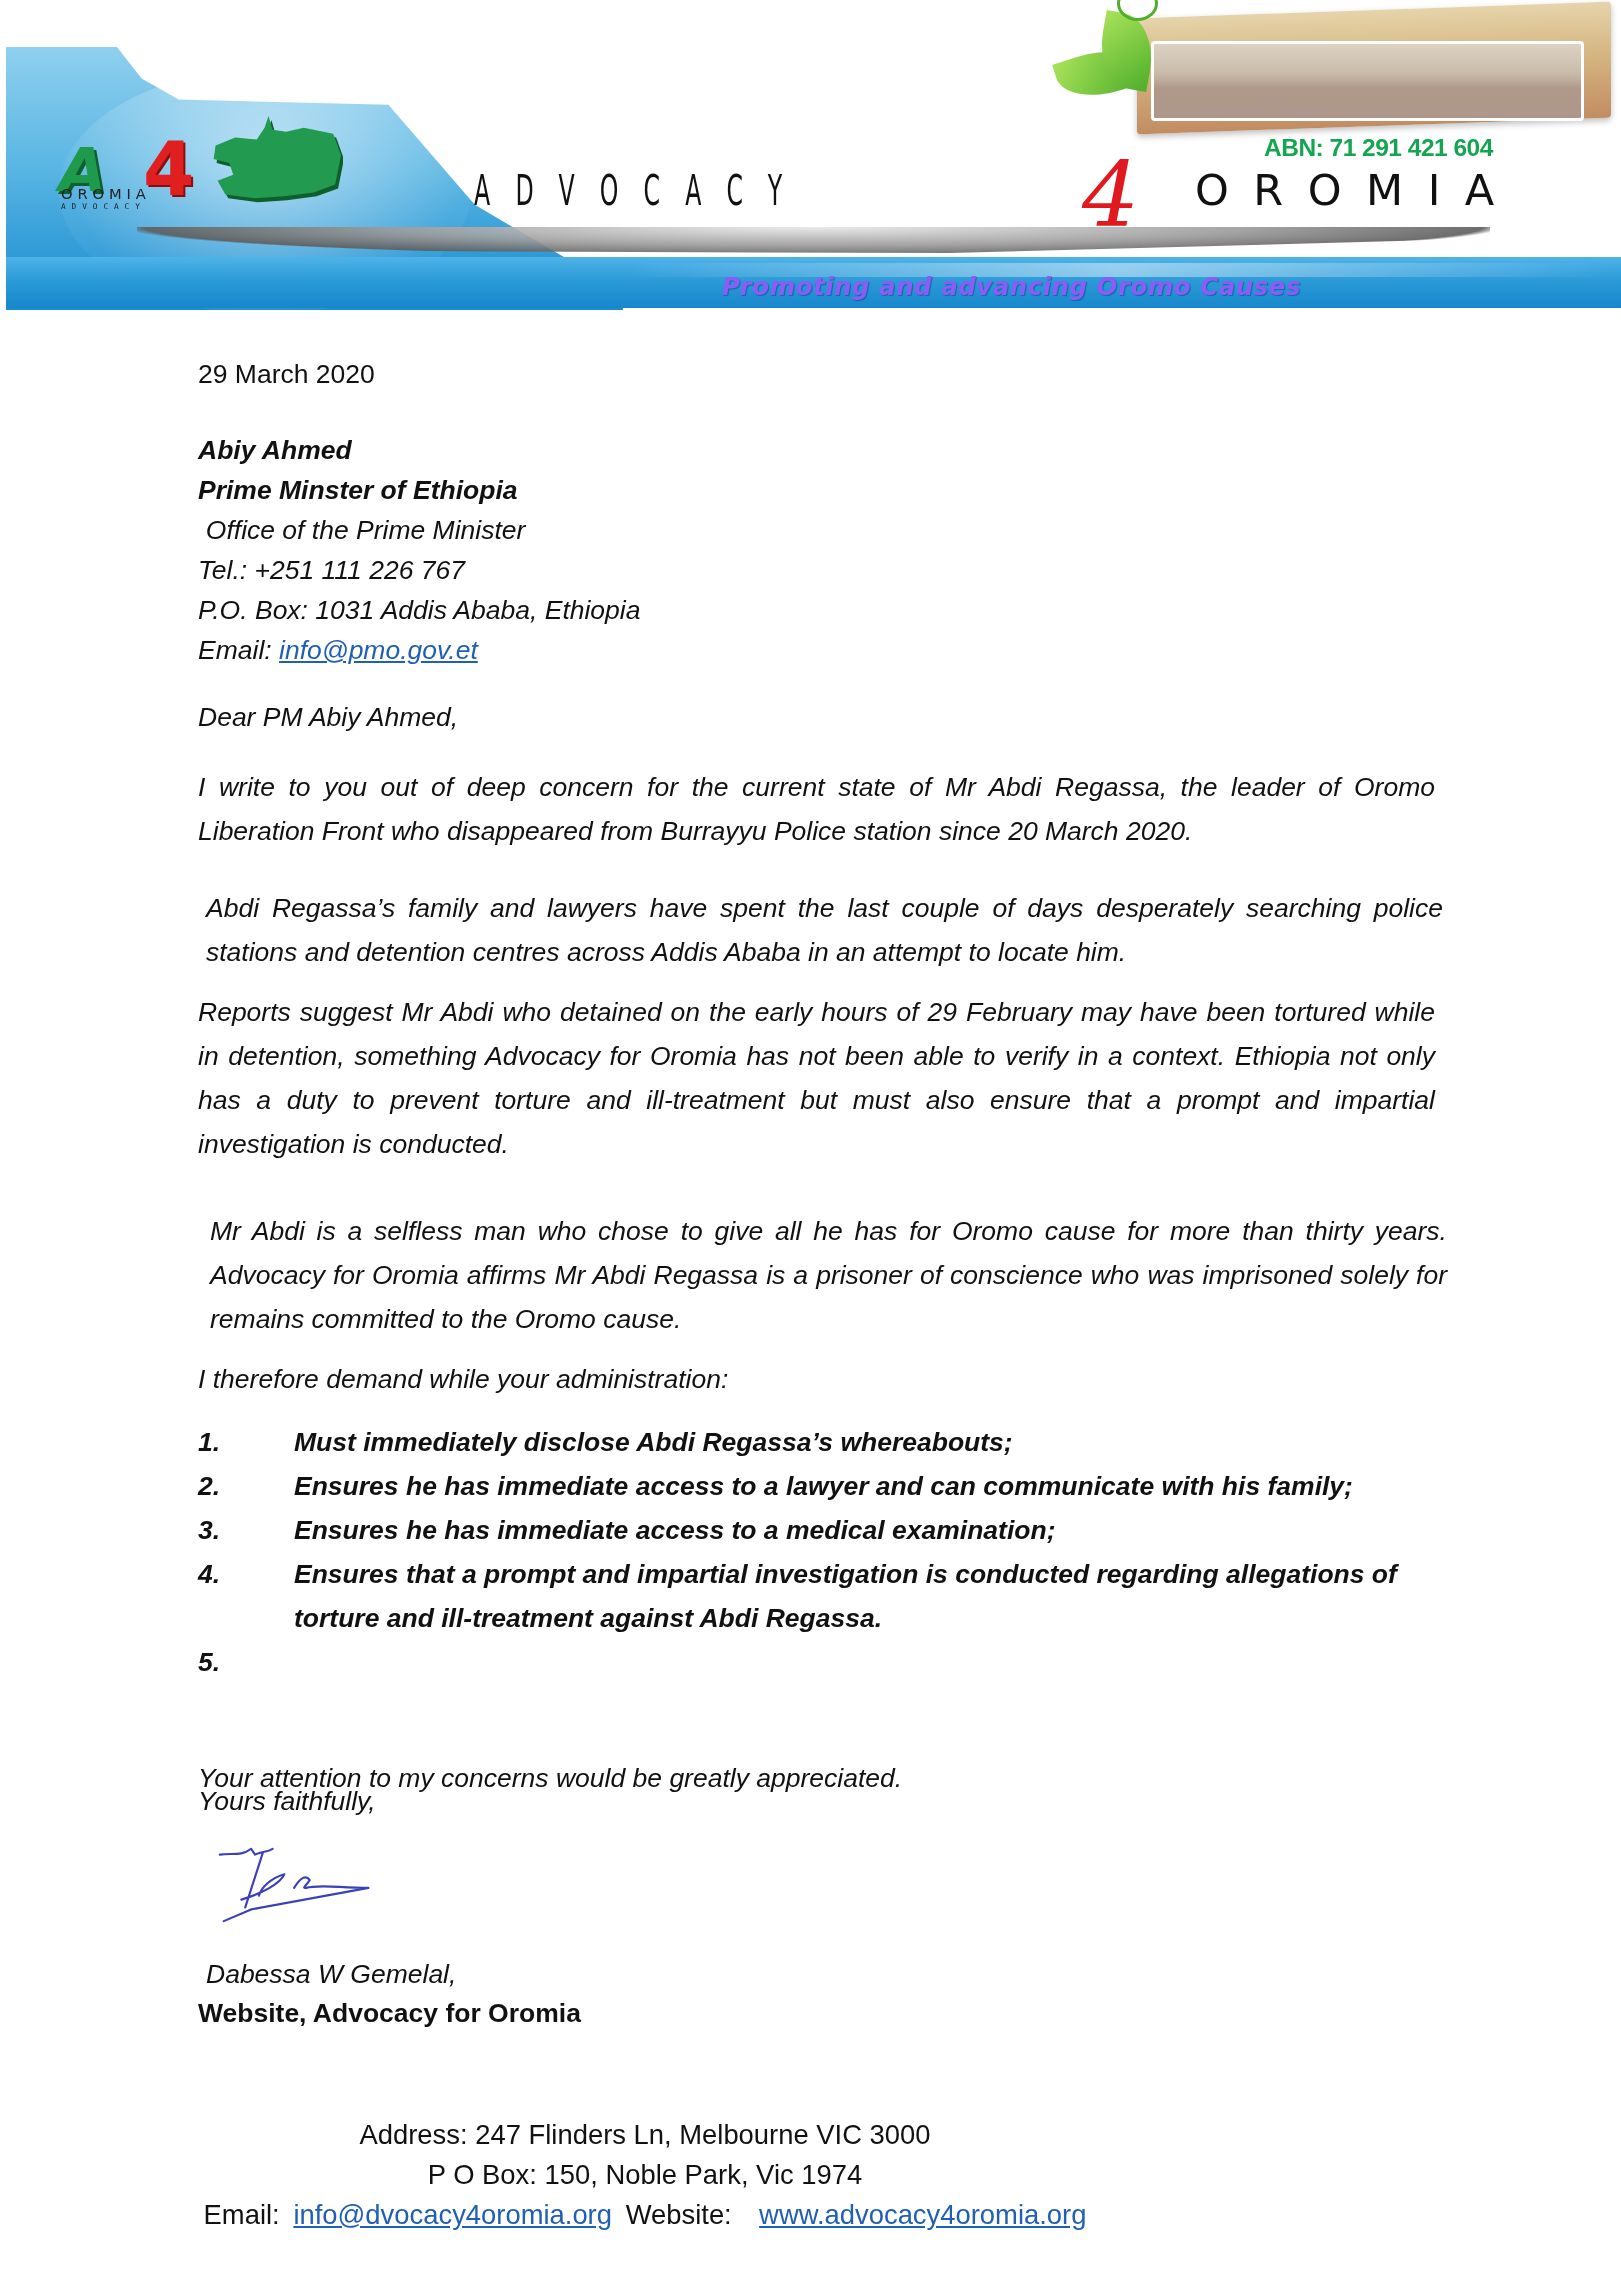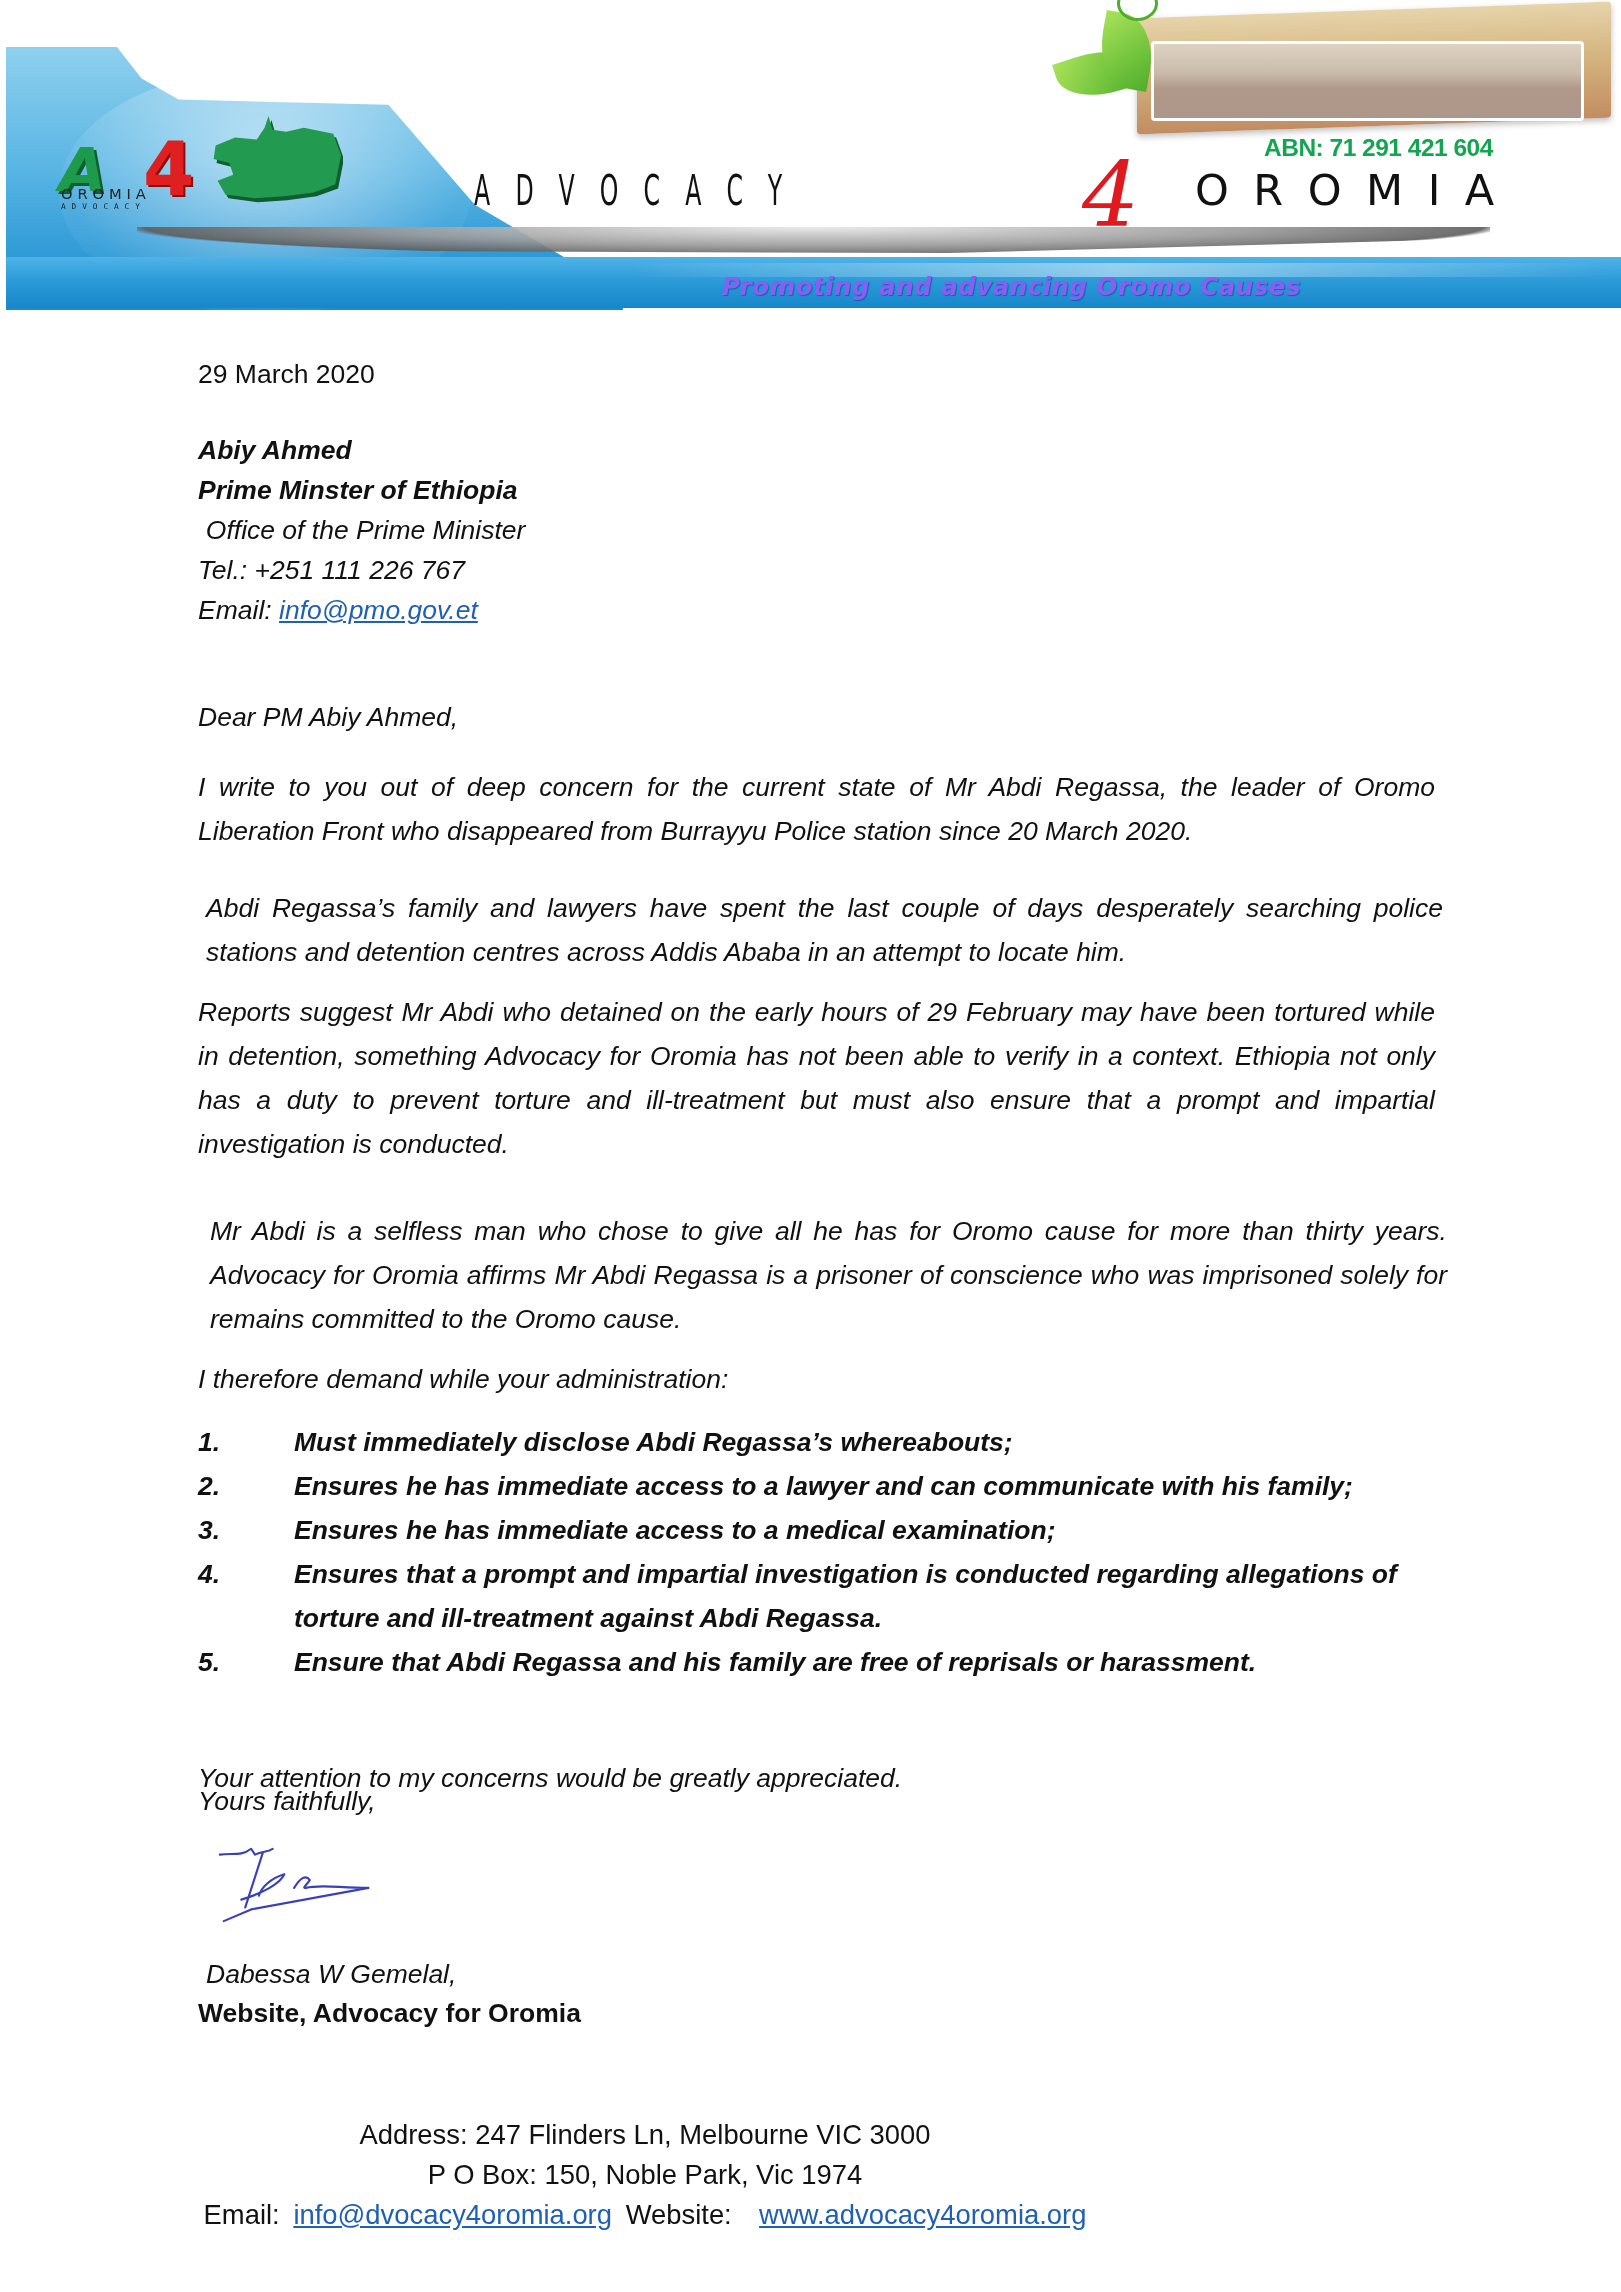--- a/index.html
+++ b/index.html
@@ -113,37 +113,38 @@
 </div>
 
 <div class="letter">
   <div class="date">29 March 2020</div>
 
   <div class="recipient">
     <div class="name">Abiy Ahmed</div>
     <div class="role">Prime Minster of Ethiopia</div>
     <div class="office">Office of the Prime Minister</div>
     <div>Tel.: +251 111 226 767</div>
+    <div>P.O. Box: 1031 Addis Ababa, Ethiopia</div>
     <div><span>Email: </span><a class="link">info@pmo.gov.et</a></div>
   </div>
 
   <div class="salutation">Dear PM Abiy Ahmed,</div>
 
   <p class="para p1" style="margin:0">I write to you out of deep concern for the current state of Mr Abdi Regassa, the leader of Oromo Liberation Front who disappeared from Burrayyu Police station since 20 March 2020.</p>
   <p class="para p2" style="margin:8px">Abdi Regassa’s family and lawyers have spent the last couple of days desperately searching police stations and detention centres across Addis Ababa in an attempt to locate him.</p>
   <p class="para p3" style="margin:0">Reports suggest Mr Abdi who detained on the early hours of 29 February may have been tortured while in detention, something Advocacy for Oromia has not been able to verify in a context. Ethiopia not only has a duty to prevent torture and ill-treatment but must also ensure that a prompt and impartial investigation is conducted.</p>
   <p class="para p4" style="margin:12px">Mr Abdi is a selfless man who chose to give all he has for Oromo cause for more than thirty years. Advocacy for Oromia affirms Mr Abdi Regassa is a prisoner of conscience who was imprisoned solely for remains committed to the Oromo cause.</p>
   <p class="para p5" style="margin:0">I therefore demand while your administration:</p>
 
   <ol class="demands">
     <li><span class="num">1.</span><span>Must immediately disclose Abdi Regassa’s whereabouts;</span></li>
     <li><span class="num">2.</span><span>Ensures he has immediate access to a lawyer and can communicate with his family;</span></li>
     <li><span class="num">3.</span><span>Ensures he has immediate access to a medical examination;</span></li>
     <li><span class="num">4.</span><span>Ensures that a prompt and impartial investigation is conducted regarding allegations of torture and ill-treatment against Abdi Regassa.</span></li>
-    <li><span class="num">5.</span><span>Ensure that Abdi Regassa and his family are free of reprisals or harassment.</span></li>
+    <li><span class="num">5.</span></li>
   </ol>
 
   <div class="closing">Your attention to my concerns would be greatly appreciated.</div>
   <div class="faithfully">Yours faithfully,</div>
 
   <svg class="signature" viewBox="0 0 180 90">
     <path d="M8 16 C20 14, 30 18, 40 10 L44 16 C52 12, 56 14, 62 10 M52 14 L34 70 M30 62 C50 56, 70 46, 74 36 C60 40, 50 50, 48 58 M84 50 C90 40, 96 36, 100 42 C96 48, 92 50, 96 50 C110 46, 130 50, 160 50 L40 72 L12 84" fill="none" stroke="#3a40b8" stroke-width="2.2" stroke-linecap="round" stroke-linejoin="round"></path>
   </svg>
 
   <div class="signer">Dabessa W Gemelal,</div>

